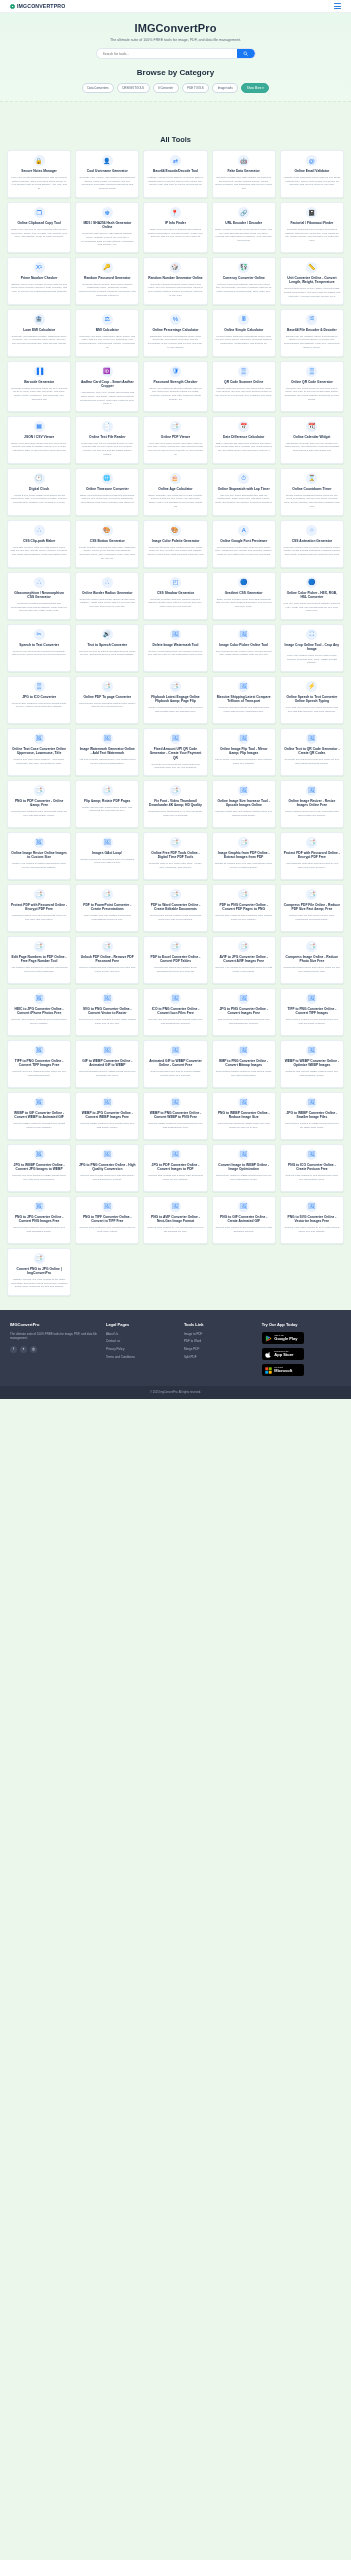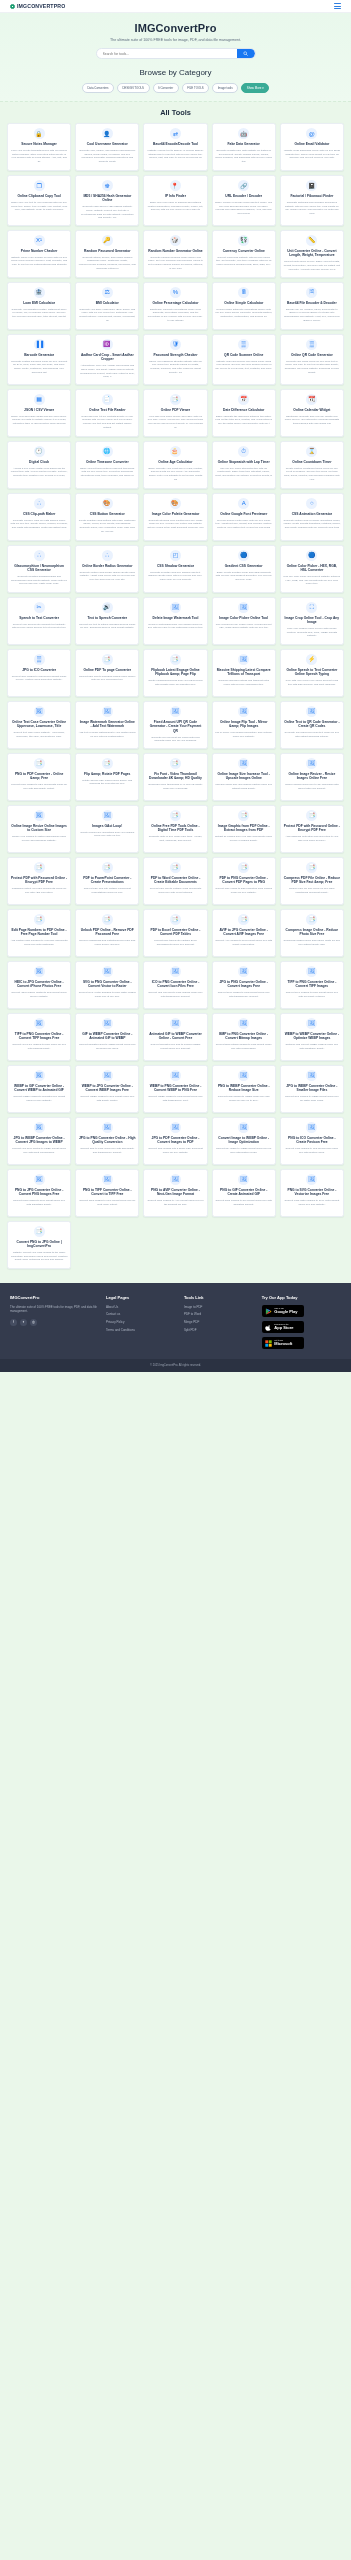--- a/index.html
+++ b/index.html
@@ -47,33 +47,33 @@
   }
   .search-input {
     flex: 1; border: none; outline: none; font-size: 3.4px; color: #97a3b2;
     font-family: "Liberation Sans", sans-serif; background: transparent;
   }
   .search-btn {
     width: 18px; height: 11px; background: #1877f2; border: none; cursor: pointer;
     display: flex; align-items: center; justify-content: center; color: #fff; font-size: 4px;
     border-radius: 0 999px 999px 0;
   }
-  .cat-title { font-size: 8px; font-weight: 400; margin-top: 9px; color: #1d2b3e; }
+  .cat-title { font-size: 8px; font-weight: 700; margin-top: 9px; color: #1d2b3e; }
   .cat-chips {
     margin-top: 6px; display: flex; flex-wrap: wrap; gap: 3px;
     justify-content: center; padding: 0 8px;
   }
   .chip {
     font-size: 2.9px; padding: 2px 4.5px; border-radius: 999px;
     border: .5px solid #cfd9e4; background: #fff; color: #46566a; cursor: pointer;
     white-space: nowrap;
   }
   .chip.active { background: #3aab96; border-color: #3aab96; color: #fff; }
   
-  .tools-section { padding: 6px 7px 14px; }
+  .tools-section { padding: 6px 7px 14px; margin-top: 27px; }
   .tools-title { text-align: center; font-size: 7.4px; font-weight: 700; color: #1d2b3e; margin-bottom: 6px; }
   .grid {
     display: grid; grid-template-columns: repeat(5, 1fr); gap: 4px;
   }
   .card {
     background: #fff; border: .5px solid #e9eef3; border-radius: 2.5px;
     padding: 4px 2.5px 5px; text-align: center; cursor: pointer;
     box-shadow: 0 .5px 1px rgba(20,40,70,.05);
     display: flex; flex-direction: column; align-items: center;
     min-height: 48px;

